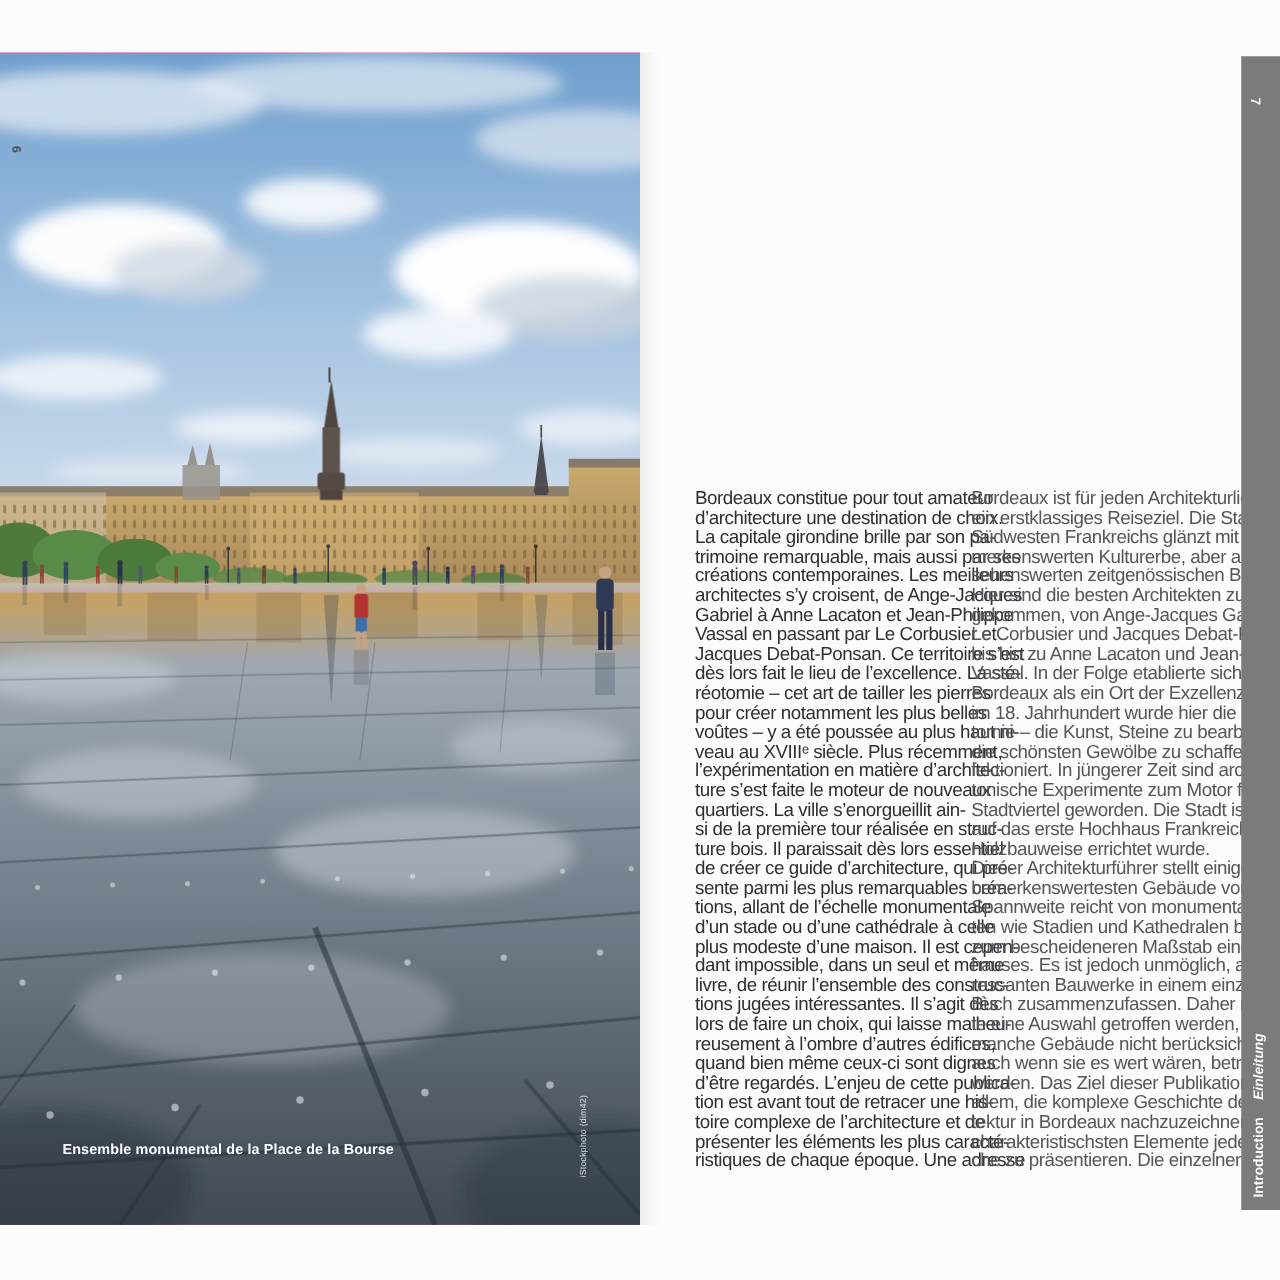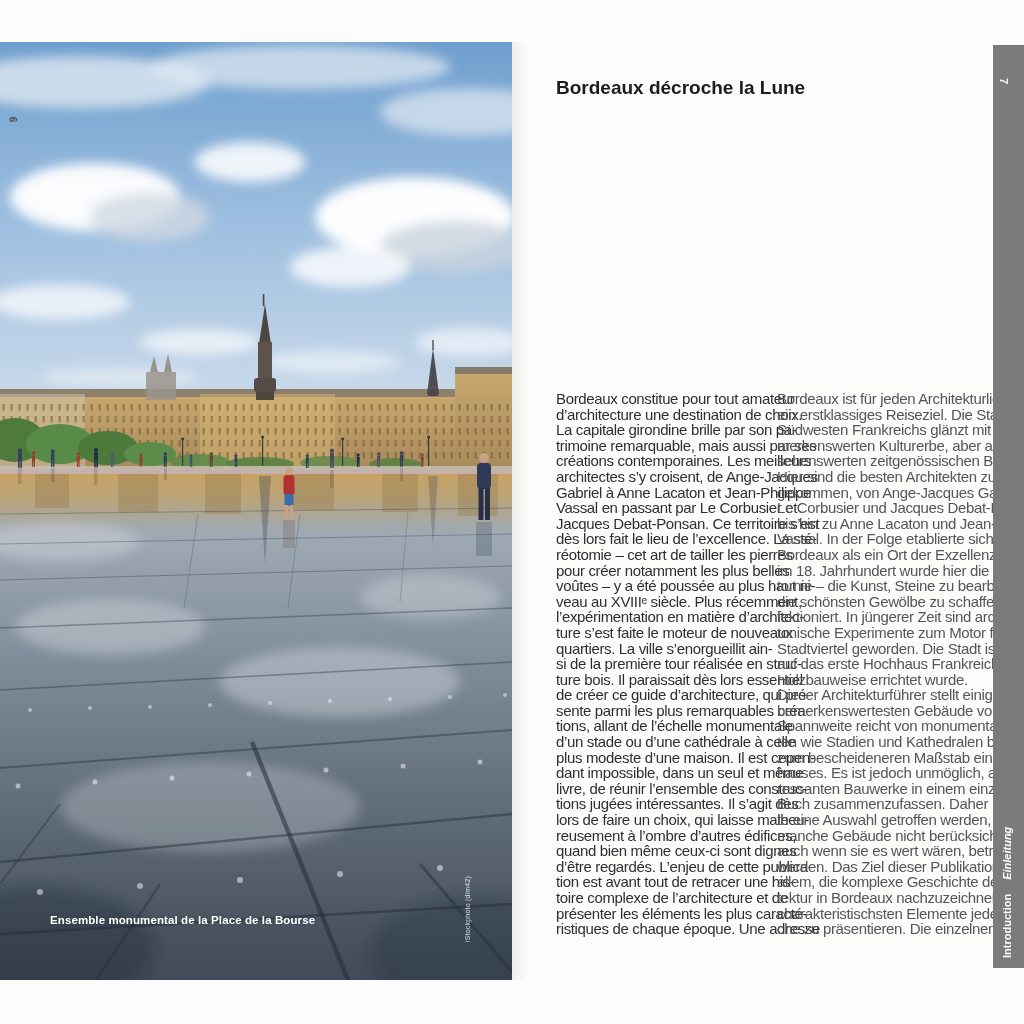--- a/index.html
+++ b/index.html
@@ -297,21 +297,20 @@
   </svg>
 
   <div class="photo-caption">Ensemble monumental de la Place de la Bourse</div>
   <div class="photo-credit">iStockphoto (dim42)</div>
   <div class="page-num-left">6</div>
 </div>
 
 <div class="spine-shadow"></div>
 
 <div class="heading">
-  <div class="t1">Bordeaux décroche la Lune</div>
 </div>
 
 <div class="cols">
   <div class="col fr">Bordeaux constitue pour tout amateur
 d’architecture une destination de choix.
 La capitale girondine brille par son pa-
 trimoine remarquable, mais aussi par ses
 créations contemporaines. Les meilleurs
 architectes s’y croisent, de Ange-Jacques
 Gabriel à Anne Lacaton et Jean-Philippe

